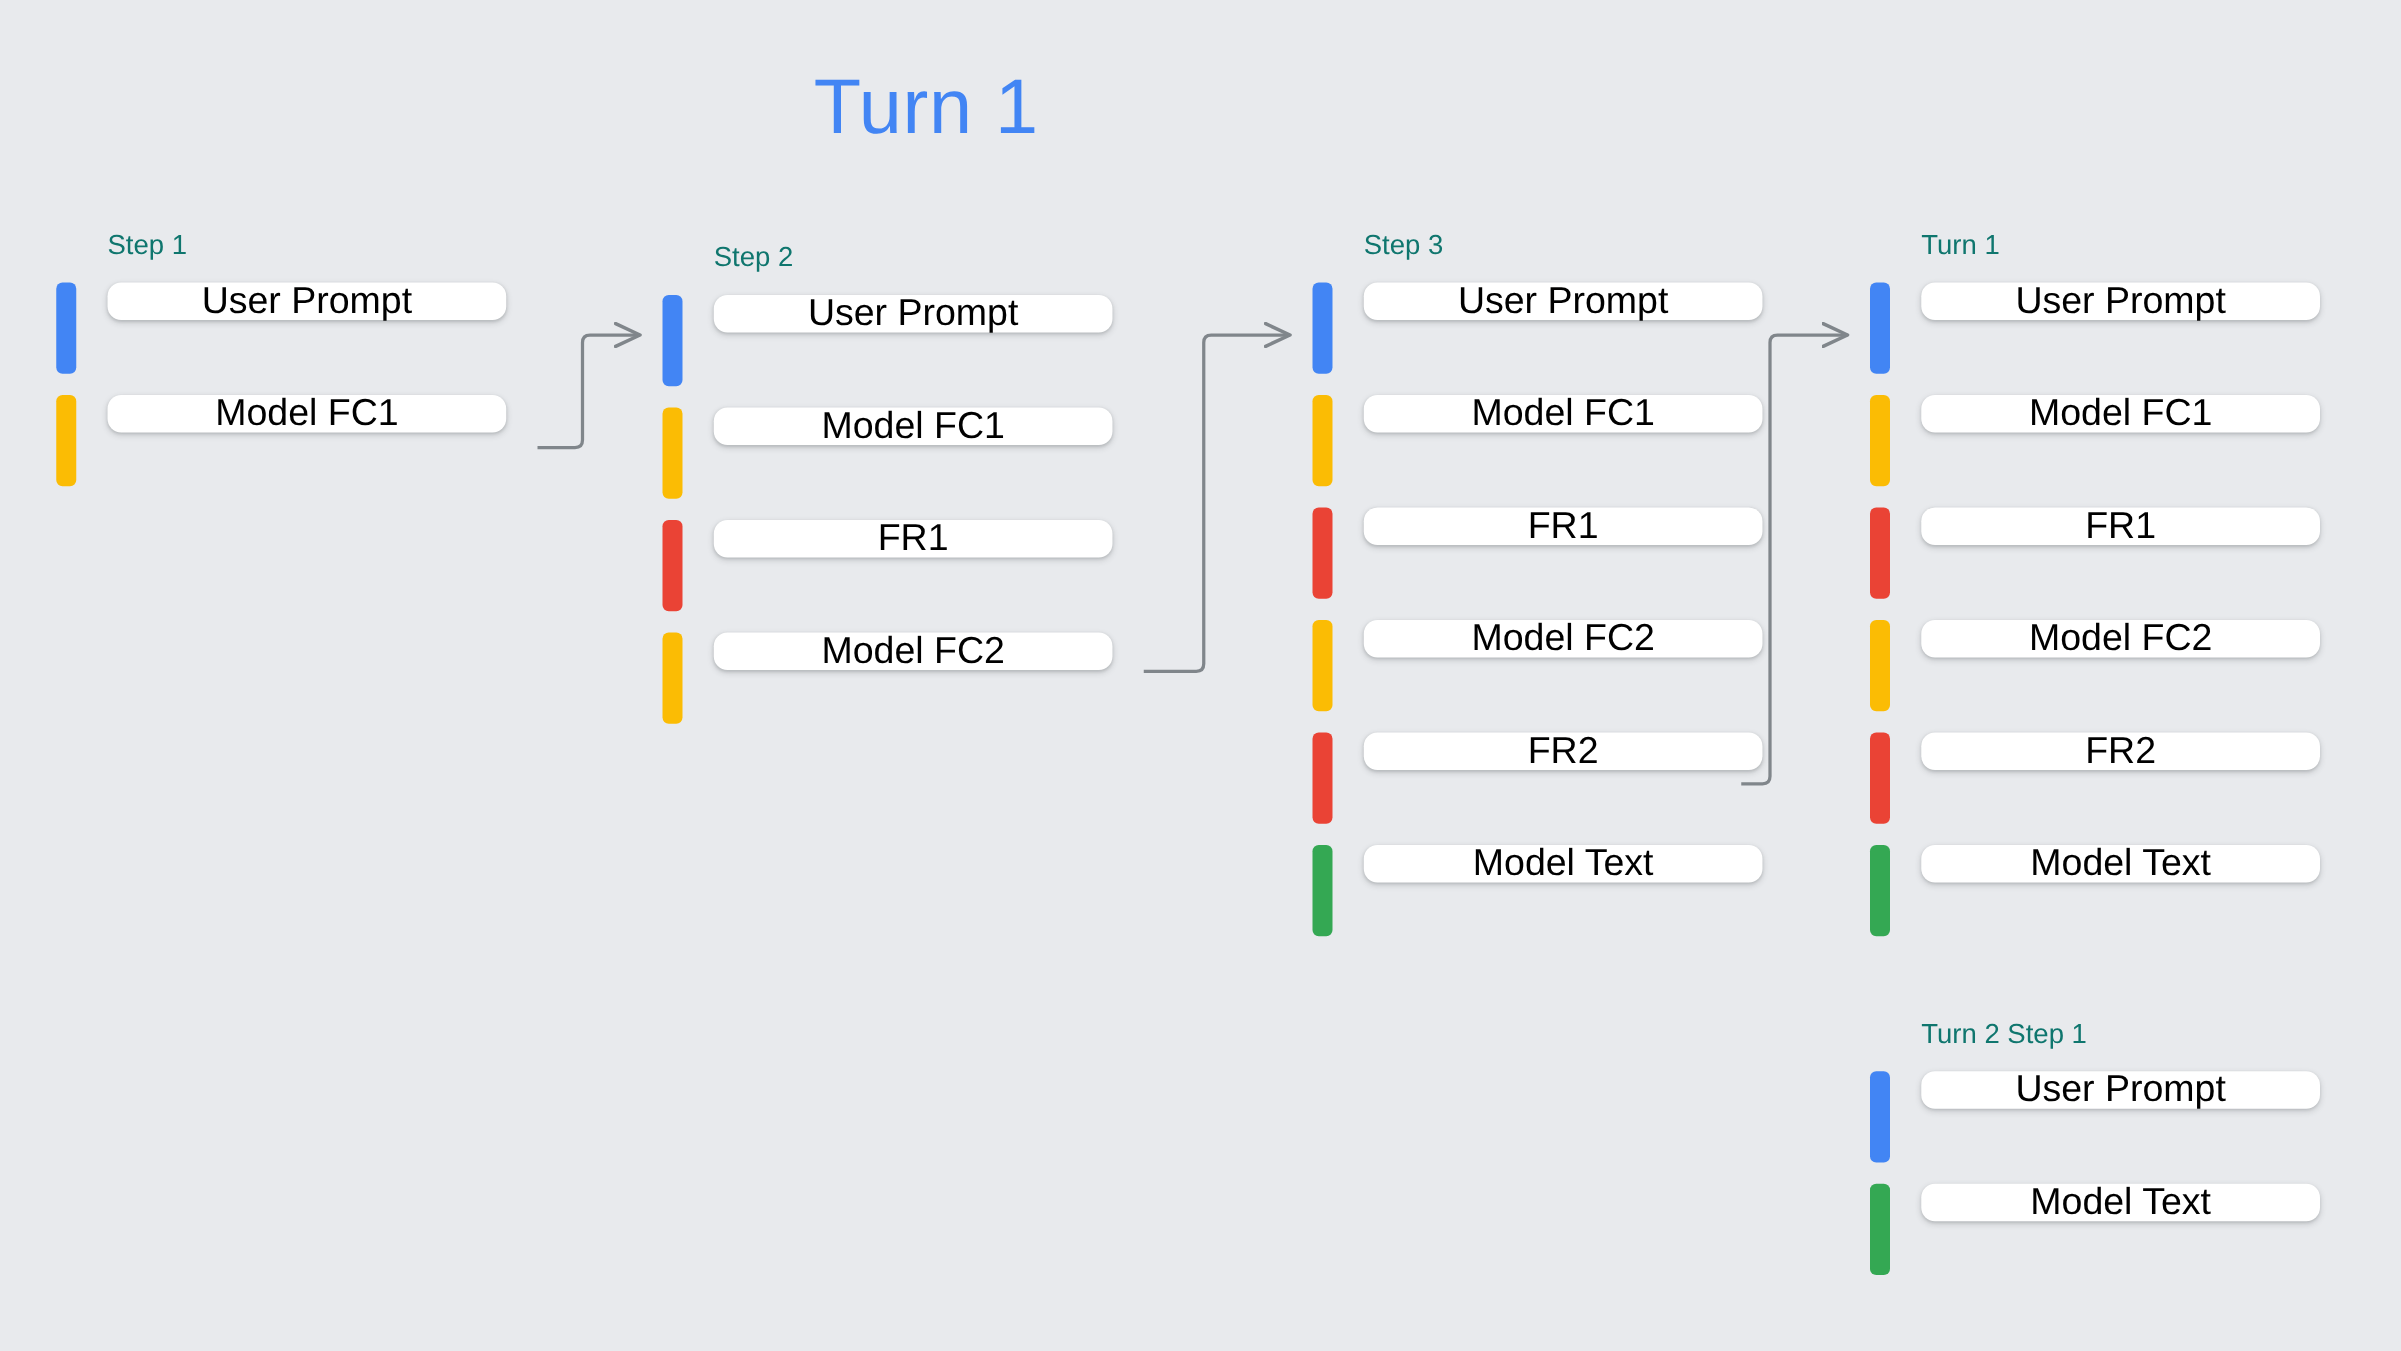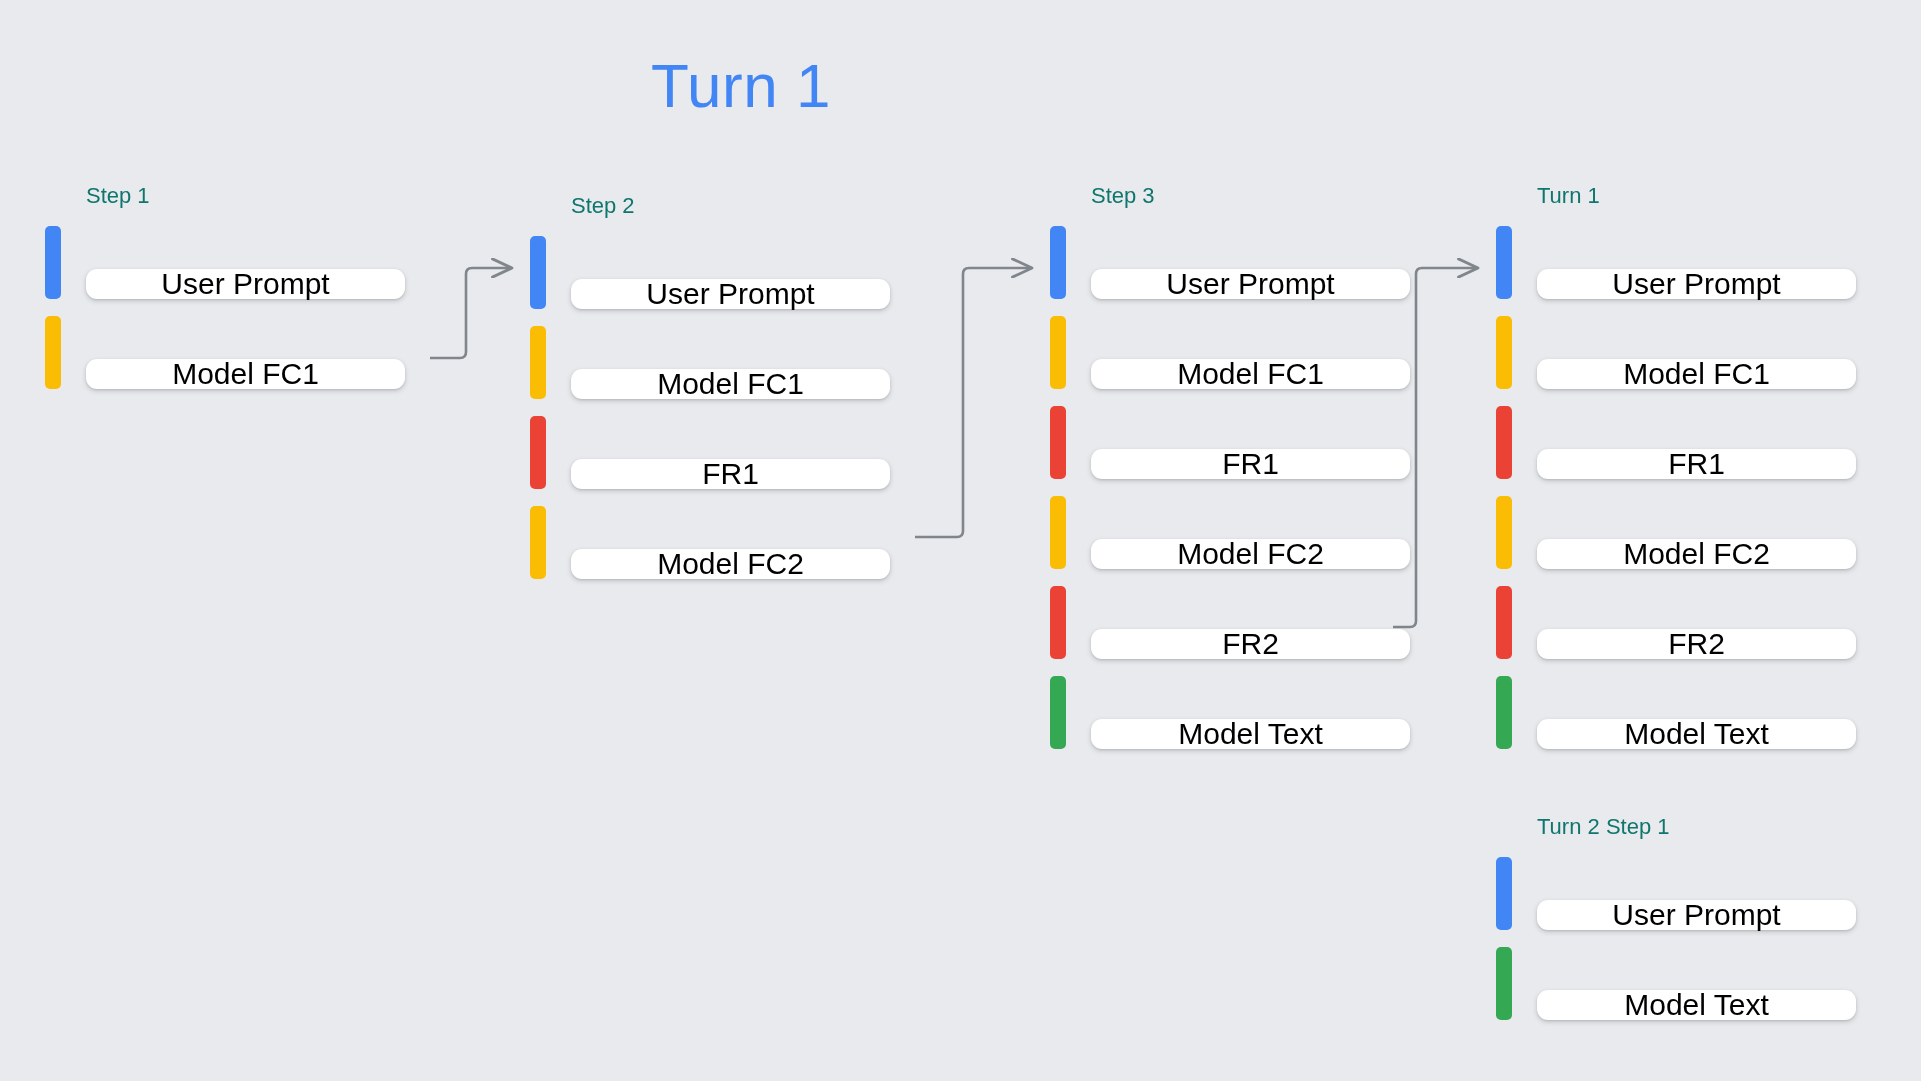--- a/index.html
+++ b/index.html
@@ -54,21 +54,21 @@
     margin-bottom: 19px;
     padding-left: 41px;
     white-space: nowrap;
     font-weight: 400;
   }
 
   
   .row {
     position: relative;
     display: flex;
-    align-items: flex-end;
+    align-items: flex-start;
     height: 73px;
     margin-bottom: 17px;
   }
   .row:last-child { margin-bottom: 0; }
 
   .color-bar {
     width: 16px;
     height: 73px;
     border-radius: 5px;
     flex: 0 0 16px;

